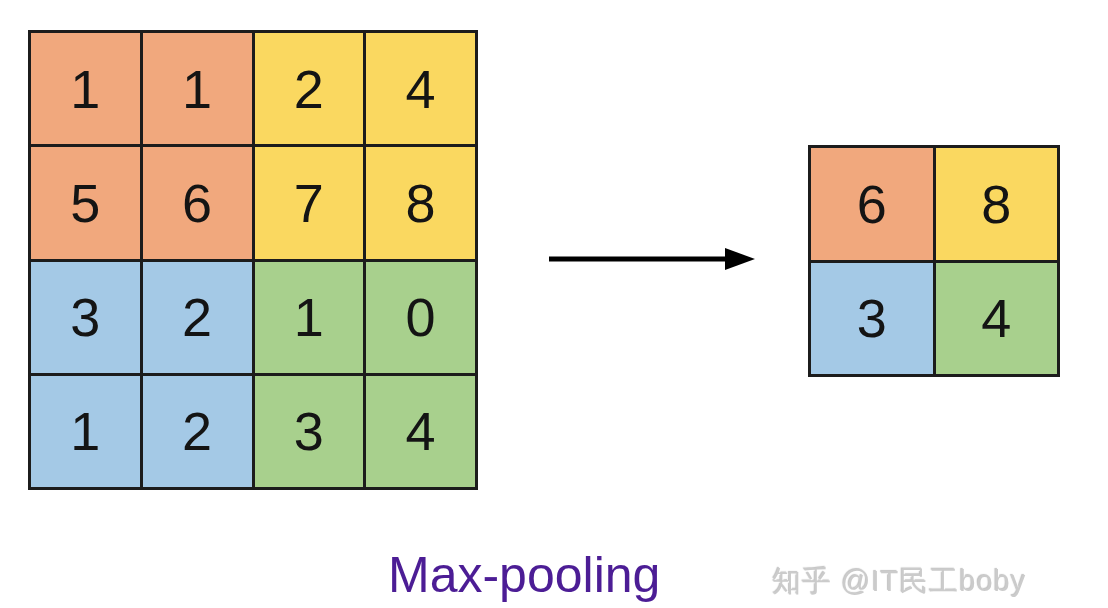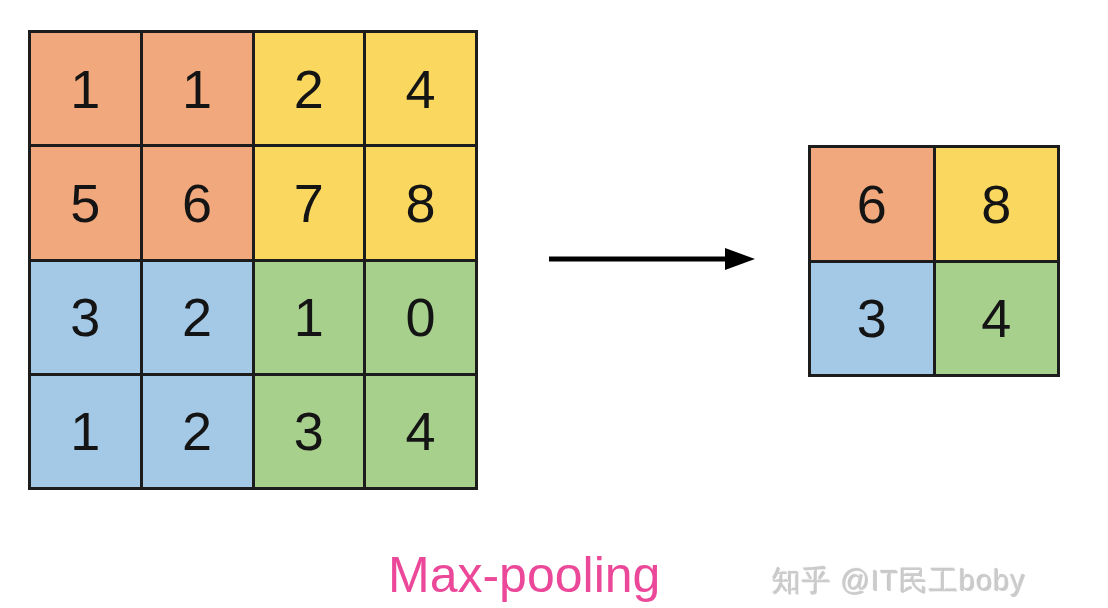--- a/index.html
+++ b/index.html
@@ -53,21 +53,21 @@
     top: 241px;
     width: 212px;
     height: 36px;
   }
   #caption {
     position: absolute;
     left: 388px;
     top: 550px;
     font-size: 50px;
     line-height: 1;
-    color: #ec4899;
+    color: #4c1d95;
     white-space: nowrap;
   }
   #watermark {
     position: absolute;
     left: 772px;
     top: 566px;
     font-size: 29px;
     line-height: 1.1;
     letter-spacing: 1px;
     color: #cbcbcb;

